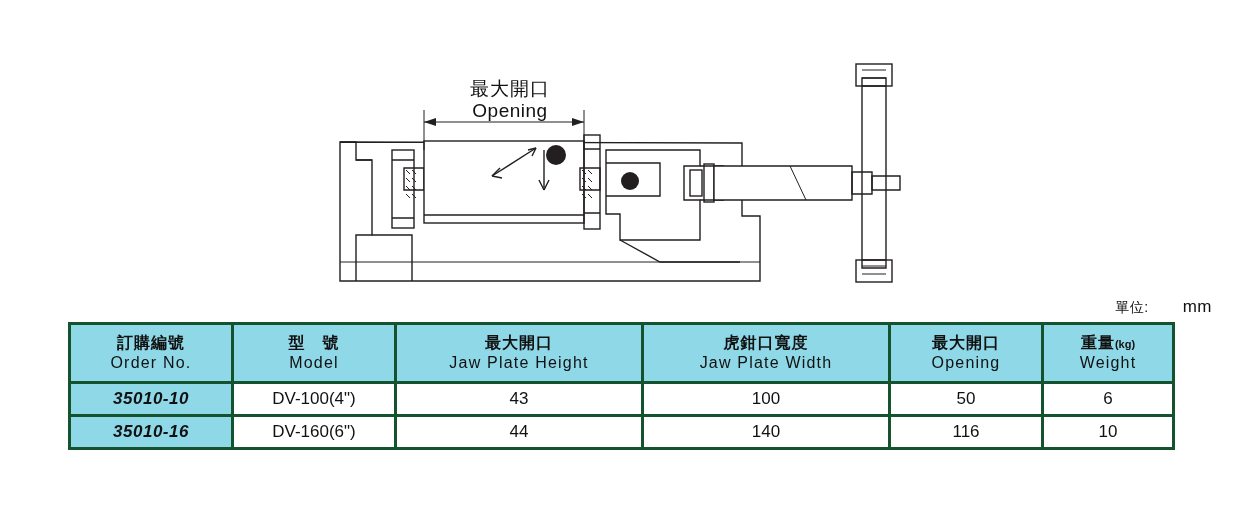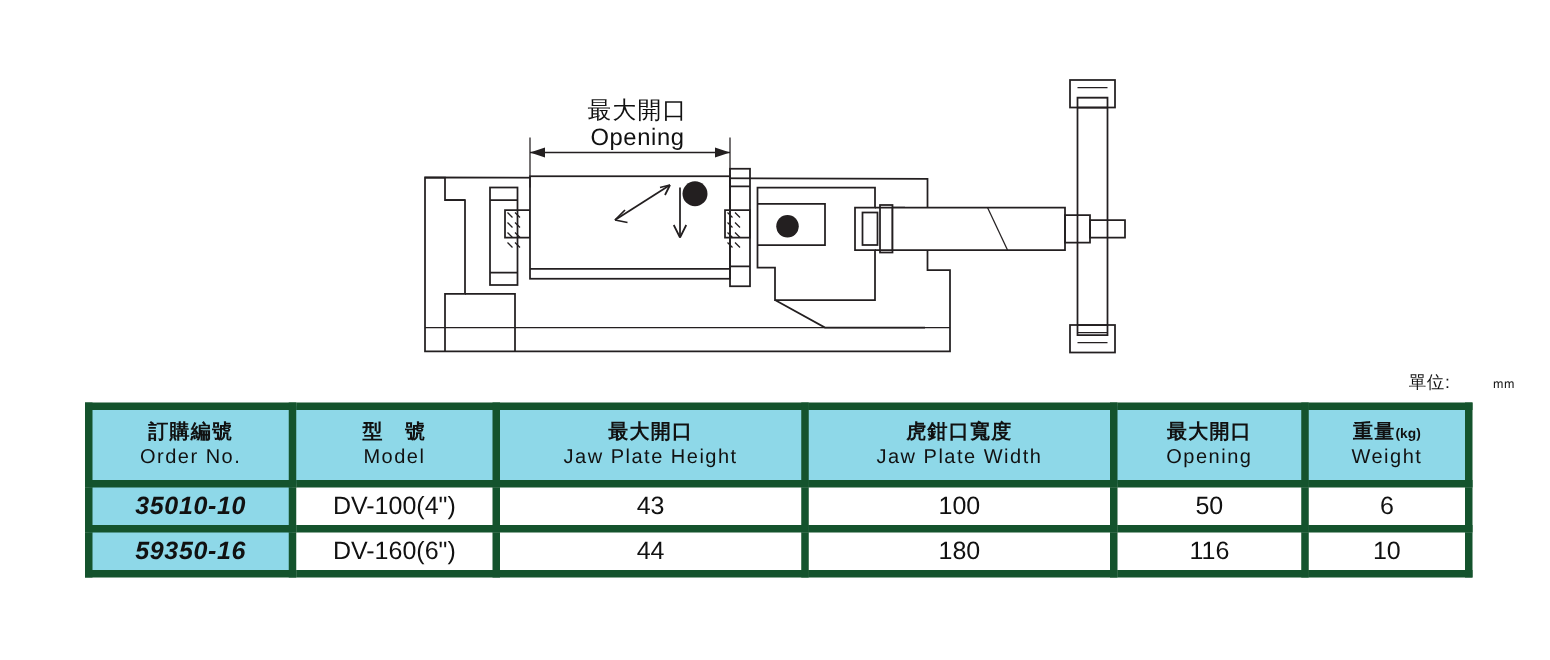--- a/index.html
+++ b/index.html
@@ -42,36 +42,36 @@
 
   
   #units-note {
     position: absolute;
     right: 28px;
     top: 297px;
     font-size: 14px;
     color: #111111;
     letter-spacing: 0.5px;
   }
-  #units-note .small { font-size: 10px; padding-left: 34px; }
+  #units-note .small { font-size: 17px; padding-left: 34px; }
 
   
   #spec-table-wrap {
     position: absolute;
     left: 68px;
     top: 322px;
     width: 1104px;
   }
   table.spec {
     border-collapse: collapse;
     width: 1104px;
     table-layout: fixed;
   }
   table.spec th, table.spec td {
-    border: 6px solid #14532d;
+    border: 3px solid #14532d;
     text-align: center;
     vertical-align: middle;
     padding: 0;
   }
   table.spec thead th {
     background: #8ed8e8;
     height: 56px;
     font-weight: bold;
     font-size: 17px;
     line-height: 1.25;
@@ -88,21 +88,21 @@
     letter-spacing: 1.2px;
     font-weight: normal;
   }
   thead th .sub {
     font-size: 11px;
     letter-spacing: 0;
   }
 
   table.spec tbody td {
     height: 30px;
-    font-size: 20px;
+    font-size: 17px;
     background: #ffffff;
     text-align: center;
   }
   table.spec tbody tr.alt td {
     background: #8ed8e8;
   }
   td.order-no {
     background: #8ed8e8 !important;
     font-style: italic;
     font-weight: bold;
@@ -236,22 +236,22 @@
     <tbody>
       <tr>
         <td class="order-no">35010-10</td>
         <td>DV-100(4")</td>
         <td>43</td>
         <td>100</td>
         <td>50</td>
         <td>6</td>
       </tr>
       <tr>
-        <td class="order-no">59350-16</td>
+        <td class="order-no">35010-16</td>
         <td>DV-160(6")</td>
         <td>44</td>
-        <td>180</td>
+        <td>140</td>
         <td>116</td>
         <td>10</td>
       </tr>
     </tbody>
   </table>
 </div>
 
 </body></html>

